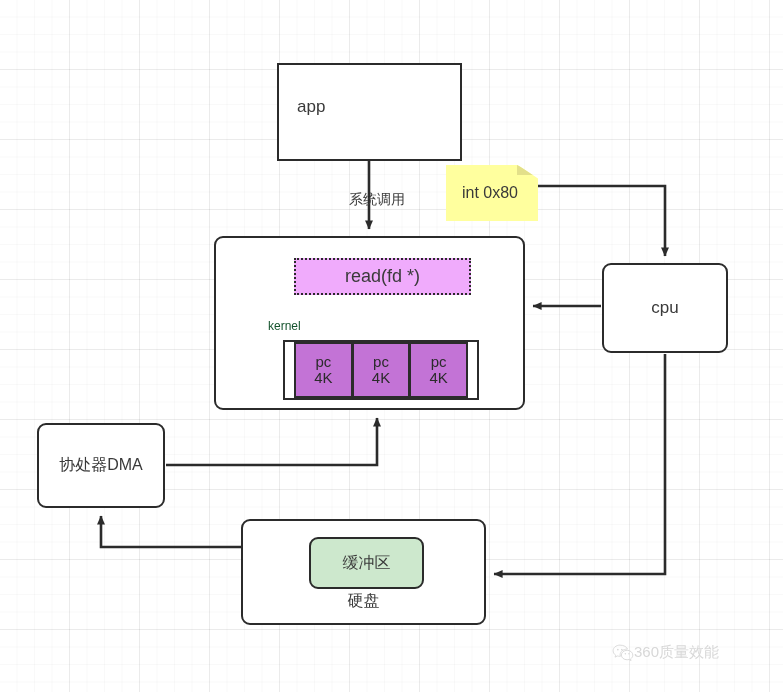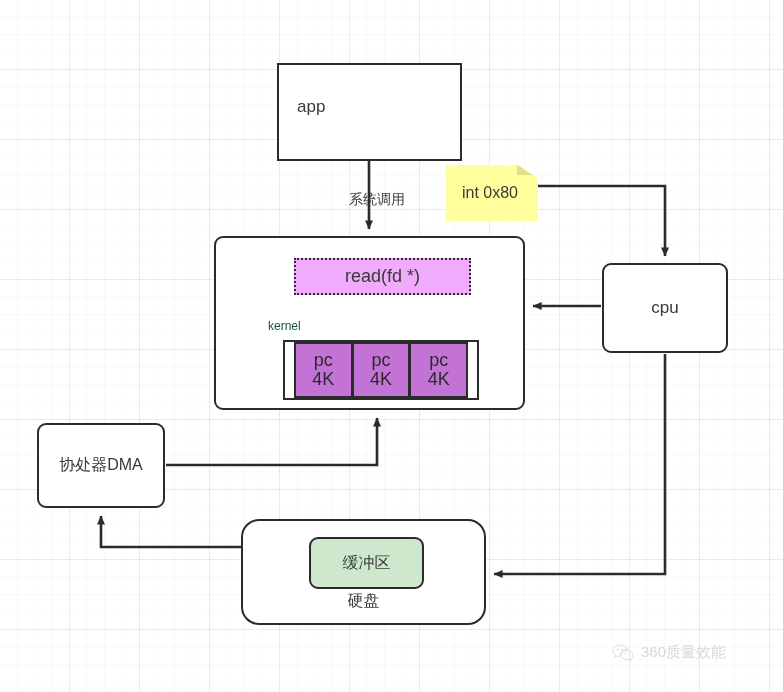--- a/index.html
+++ b/index.html
@@ -126,36 +126,35 @@
     box-sizing: border-box;
     width: 59px;
     height: 56px;
     border: 2.5px solid #2b2b2b;
     background: #c373d6;
     display: flex;
     flex-direction: column;
     align-items: center;
     justify-content: center;
     line-height: 1.08;
-    font-size: 18px;
+    font-size: 15px;
     color: #2b2b2b;
     margin-left: -1px;
   }
   .pc-cell:first-child { margin-left: 0; }
   .node-cpu {
     left: 602px; top: 263px; width: 126px; height: 90px;
   }
   .node-dma {
     left: 37px; top: 423px; width: 128px; height: 85px;
     font-size: 16px;
   }
   .node-disk {
     left: 241px; top: 519px; width: 245px; height: 106px;
     display: block;
-    border-radius: 18px;
   }
   .disk-label {
     position: absolute;
     left: 0; right: 0; bottom: 11px;
     text-align: center;
     font-size: 16px;
     color: #3a3a3a;
     margin-top: 44px;
   }
   .disk-buffer {
@@ -177,21 +176,20 @@
     color: #3a3a3a;
     background: transparent;
     white-space: nowrap;
   }
   .label-syscall { left: 349px; top: 191px; }
   .watermark {
     position: absolute;
     left: 612px; top: 643px;
     display: flex;
     align-items: center;
-    gap: 7px;
     color: #d8d8d8;
     font-size: 15px;
     white-space: nowrap;
     user-select: none;
   }
   .wm-icon { width: 22px; height: 18px; display: block; }
 </style>
 </head>
 <body>
 

